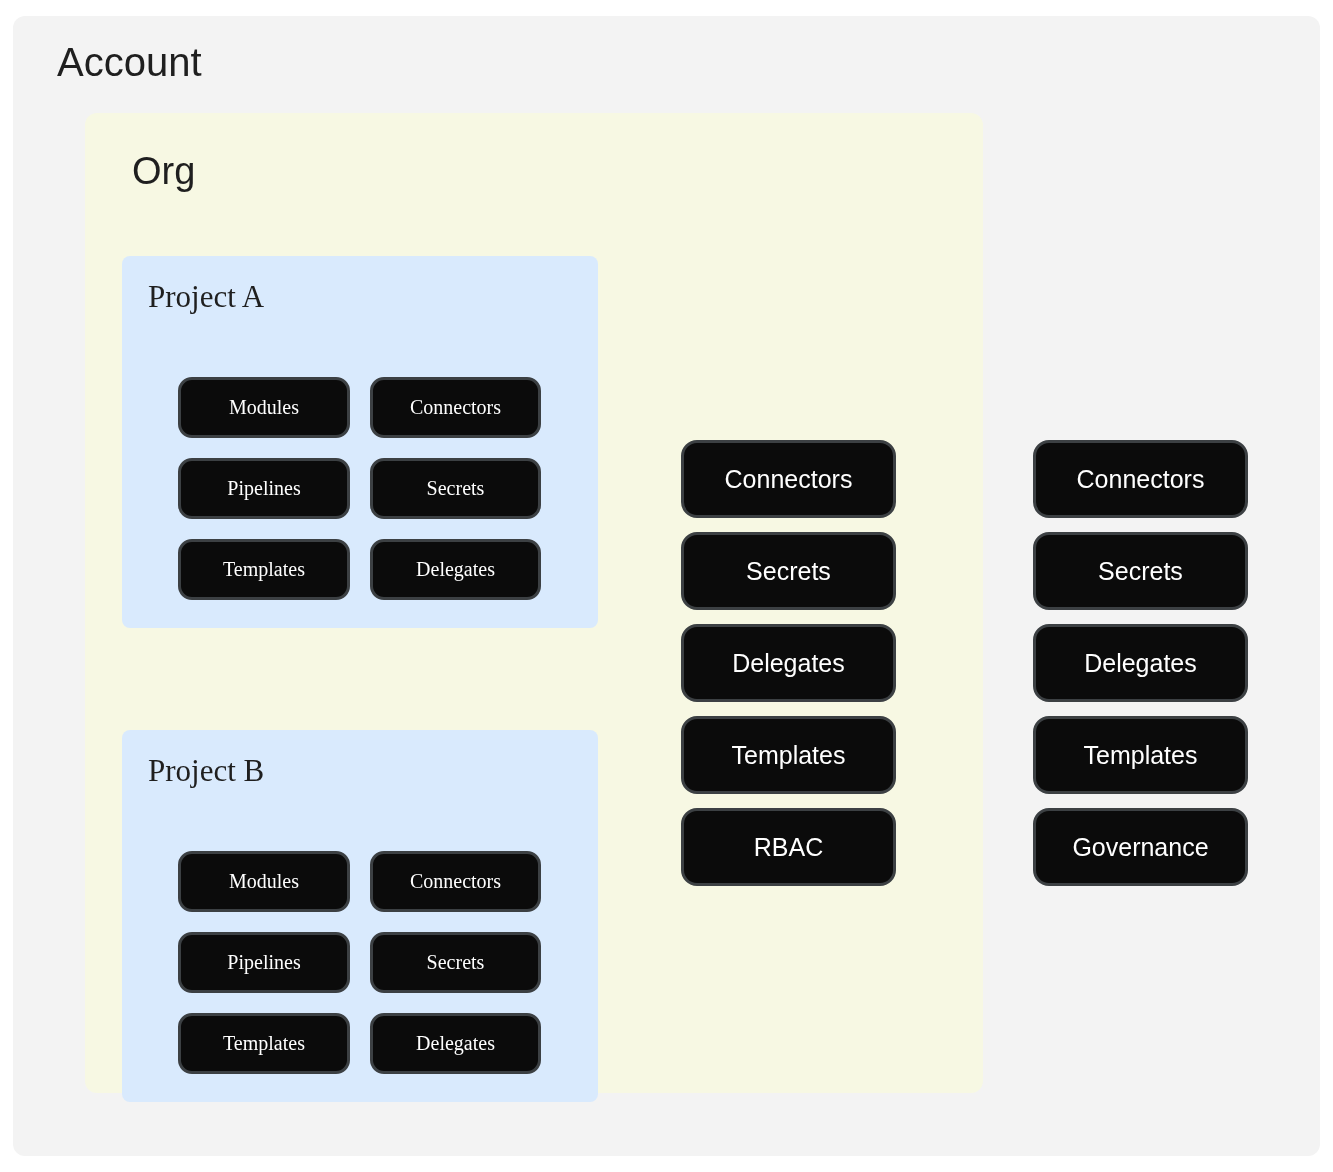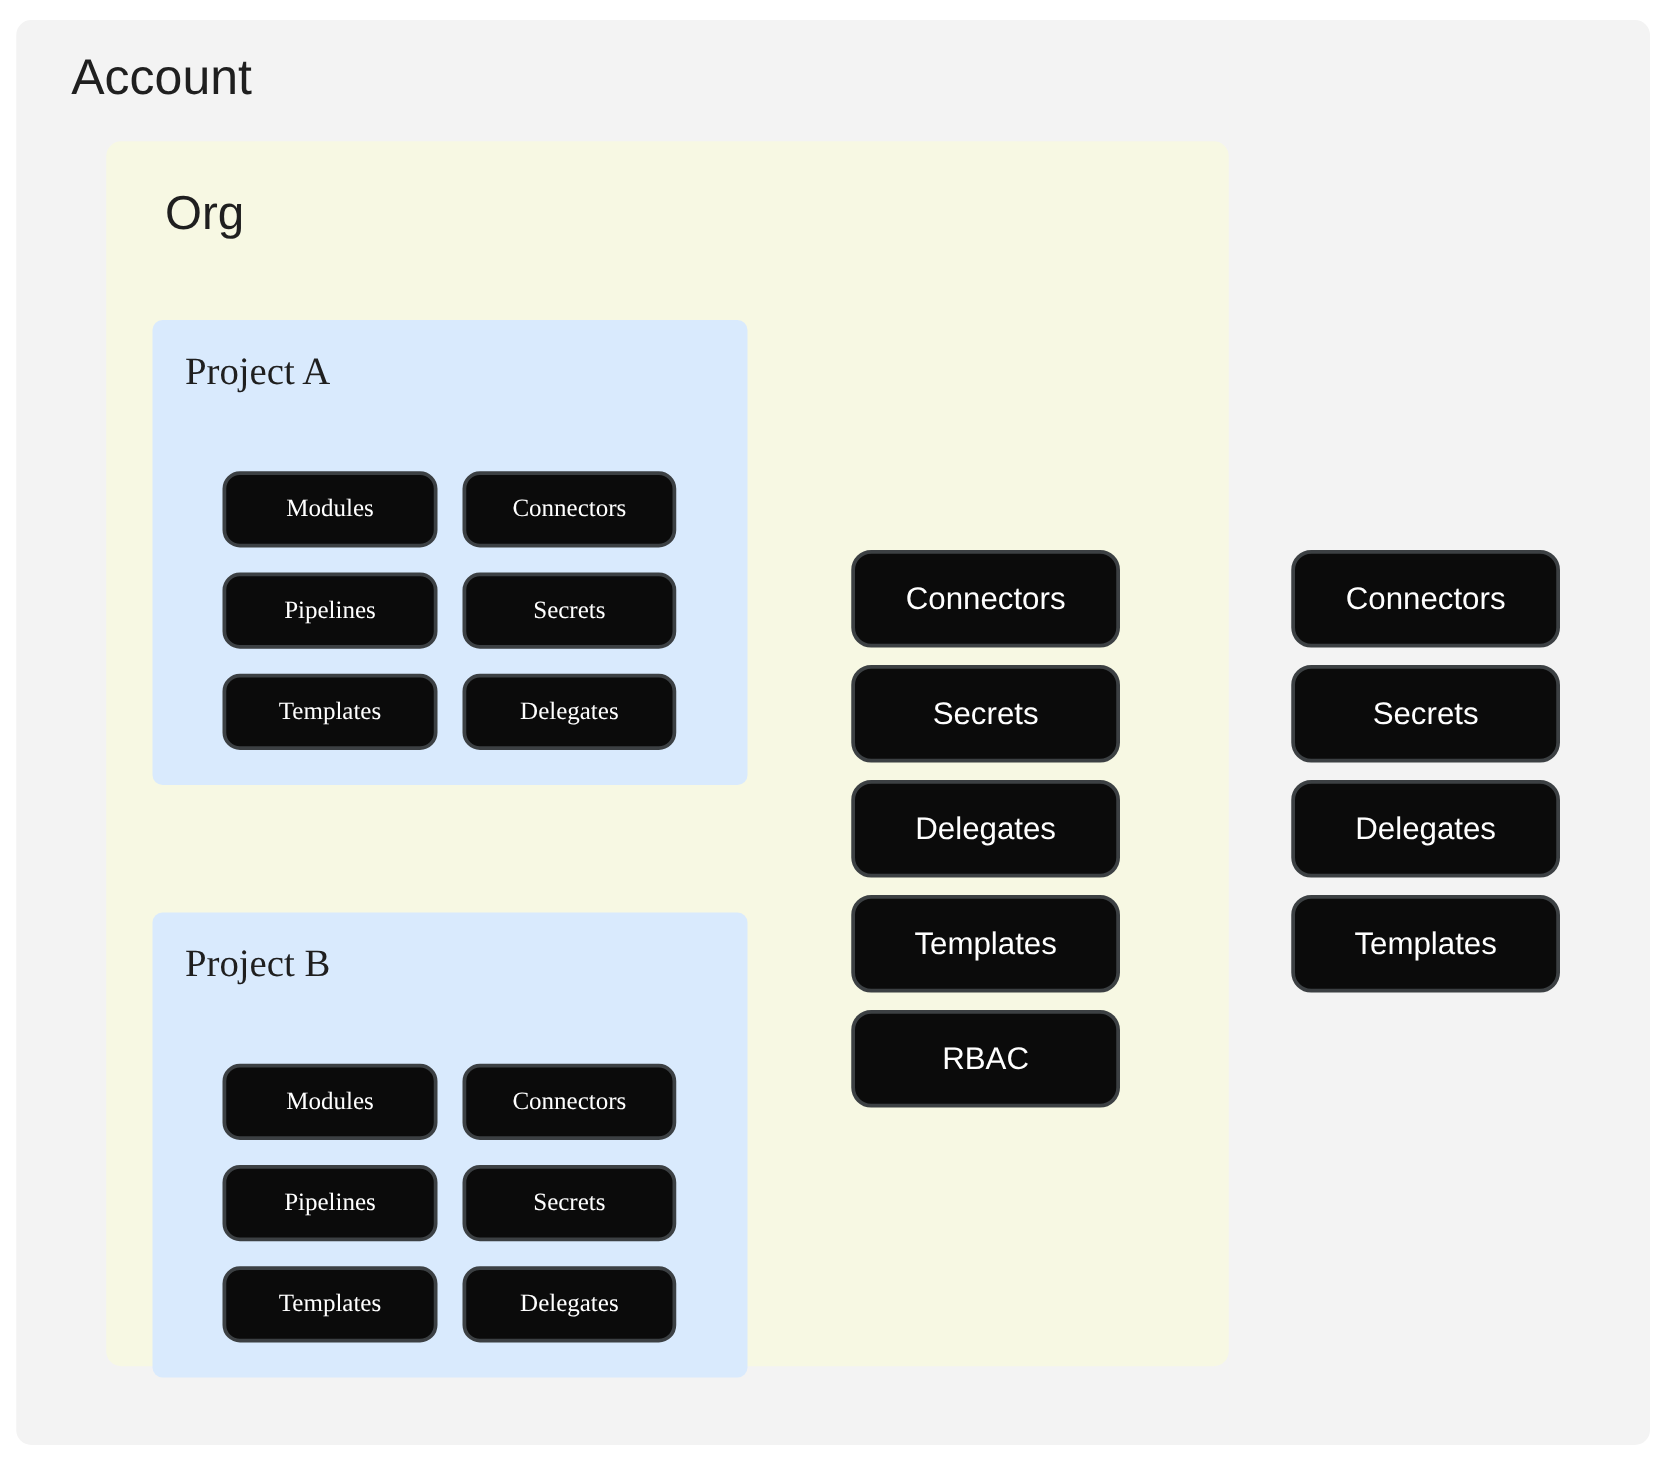--- a/index.html
+++ b/index.html
@@ -126,15 +126,16 @@
         <div class="pill pill-lg">Templates</div>
         <div class="pill pill-lg">RBAC</div>
       </div>
     </div>
 
     <div class="res-col account-res">
       <div class="pill pill-lg">Connectors</div>
       <div class="pill pill-lg">Secrets</div>
       <div class="pill pill-lg">Delegates</div>
       <div class="pill pill-lg">Templates</div>
+      <div class="pill pill-lg">Governance</div>
     </div>
   </div>
 </div>
 
 </body></html>

